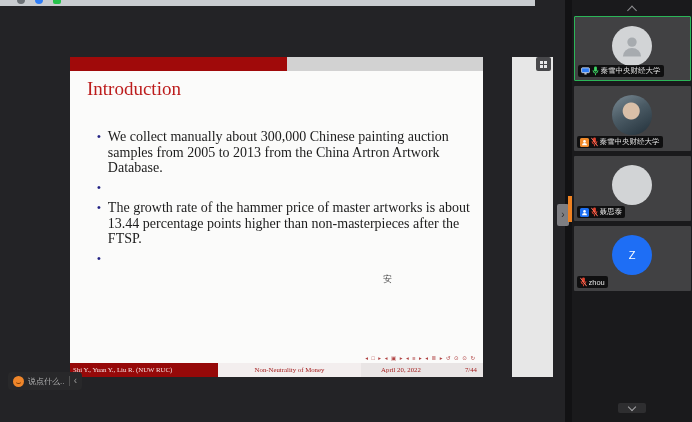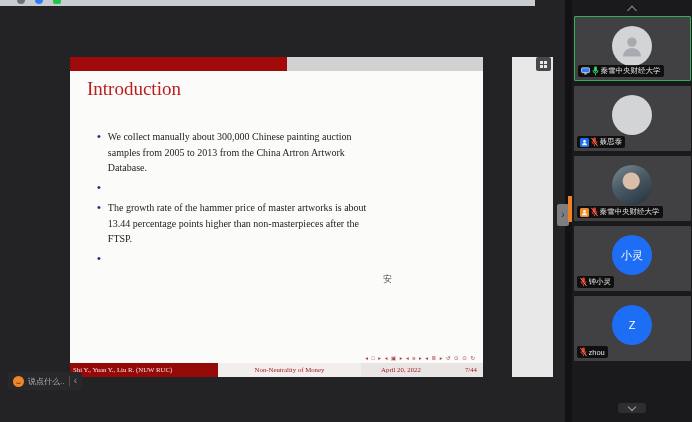--- a/index.html
+++ b/index.html
@@ -22,21 +22,21 @@
   
   .slide{position:absolute;left:70px;top:57px;width:413px;height:320px;background:#fbfbfa;overflow:hidden;}
   .bar-red{position:absolute;left:0;top:0;width:217px;height:14px;background:#a00a0a;}
   .bar-gray{position:absolute;left:217px;top:0;right:0;height:14px;background:#d2d2d2;}
   .slide-title{position:absolute;left:17px;top:21px;font-family:"Liberation Serif","DejaVu Serif",serif;
                font-size:19px;color:#bc1c1c;}
   .bullets{position:absolute;left:27px;top:72px;width:404px;list-style:none;margin:0;padding:0;}
   .bullets li{display:flex;gap:7px;margin-bottom:4.5px;}
   .bullet-marker{color:#232384;font-size:11px;line-height:15.5px;}
   .bullet-text{white-space:pre-line;font-family:"Liberation Serif","DejaVu Serif",serif;
-               font-size:10px;line-height:15.5px;color:#1c1c1c;}
+               font-size:14px;line-height:15.5px;color:#1c1c1c;}
   .nav-symbols{position:absolute;right:7px;bottom:16px;font-size:5.5px;color:#b14444;letter-spacing:1px;}
   .slide-footer{position:absolute;left:0;right:0;bottom:0;height:14px;display:flex;
                 font-family:"Liberation Serif","DejaVu Serif",serif;font-size:6.8px;line-height:14px;}
   .f-authors{width:145px;background:#960909;color:#f7e3e3;padding-left:3px;white-space:nowrap;overflow:hidden;}
   .f-title{width:143px;background:#f3eeee;color:#a31b1b;text-align:center;}
   .f-right{flex:1;background:#e9e5e5;color:#a31b1b;display:flex;}
   .f-date{flex:1;text-align:center;}
   .f-page{width:36px;text-align:right;padding-right:6px;}
   .floating-glyph{position:absolute;left:383px;top:273px;font-size:9px;color:#4a4a4a;}
 
@@ -183,20 +183,42 @@
           <path class="m-arc" d="M1.5 6 a3.5 4 0 0 0 7 0"></path>
           <line class="m-stem" x1="5" y1="10.5" x2="5" y2="13"></line>
           <line class="m-slash" x1="0.5" y1="1" x2="9.5" y2="13"></line>
         </svg>
       </span>
       <span class="pname">秦雪中央财经大学</span>
     </div>
   </div>
 
   <div class="tile">
+    <div class="avatar av-person-photo"></div>
+    <div class="plabel">
+
+      <span class="badge badge-member-orange">
+        <svg width="7" height="7" viewBox="0 0 10 10">
+          <circle cx="5" cy="3.4" r="1.9" fill="#fff"></circle>
+          <path d="M1.4 9 a3.6 3.3 0 0 1 7.2 0 z" fill="#fff"></path>
+        </svg>
+      </span>
+      <span class="mic muted">
+        <svg width="7" height="10" viewBox="0 0 10 14">
+          <rect class="m-body" x="3" y="0.5" width="4" height="7.5" rx="2"></rect>
+          <path class="m-arc" d="M1.5 6 a3.5 4 0 0 0 7 0"></path>
+          <line class="m-stem" x1="5" y1="10.5" x2="5" y2="13"></line>
+          <line class="m-slash" x1="0.5" y1="1" x2="9.5" y2="13"></line>
+        </svg>
+      </span>
+      <span class="pname">秦雪中央财经大学</span>
+    </div>
+  </div>
+
+  <div class="tile">
     <div class="avatar av-cream-photo"></div>
     <div class="plabel">
 
       <span class="badge badge-member-blue">
         <svg width="7" height="7" viewBox="0 0 10 10">
           <circle cx="5" cy="3.4" r="1.9" fill="#fff"></circle>
           <path d="M1.4 9 a3.6 3.3 0 0 1 7.2 0 z" fill="#fff"></path>
         </svg>
       </span>
       <span class="mic muted">
@@ -204,57 +226,20 @@
           <rect class="m-body" x="3" y="0.5" width="4" height="7.5" rx="2"></rect>
           <path class="m-arc" d="M1.5 6 a3.5 4 0 0 0 7 0"></path>
           <line class="m-stem" x1="5" y1="10.5" x2="5" y2="13"></line>
           <line class="m-slash" x1="0.5" y1="1" x2="9.5" y2="13"></line>
         </svg>
       </span>
       <span class="pname">聂思泰</span>
     </div>
   </div>
 
-  <div class="tile">
-    <div class="avatar av-person-photo"></div>
-    <div class="plabel">
-
-      <span class="badge badge-member-orange">
-        <svg width="7" height="7" viewBox="0 0 10 10">
-          <circle cx="5" cy="3.4" r="1.9" fill="#fff"></circle>
-          <path d="M1.4 9 a3.6 3.3 0 0 1 7.2 0 z" fill="#fff"></path>
-        </svg>
-      </span>
-      <span class="mic muted">
-        <svg width="7" height="10" viewBox="0 0 10 14">
-          <rect class="m-body" x="3" y="0.5" width="4" height="7.5" rx="2"></rect>
-          <path class="m-arc" d="M1.5 6 a3.5 4 0 0 0 7 0"></path>
-          <line class="m-stem" x1="5" y1="10.5" x2="5" y2="13"></line>
-          <line class="m-slash" x1="0.5" y1="1" x2="9.5" y2="13"></line>
-        </svg>
-      </span>
-      <span class="pname">秦雪中央财经大学</span>
-    </div>
-  </div>
-
-  <div class="tile">
-    <div class="avatar av-text">小灵</div>
-    <div class="plabel">
-
-      <span class="mic muted">
-        <svg width="7" height="10" viewBox="0 0 10 14">
-          <rect class="m-body" x="3" y="0.5" width="4" height="7.5" rx="2"></rect>
-          <path class="m-arc" d="M1.5 6 a3.5 4 0 0 0 7 0"></path>
-          <line class="m-stem" x1="5" y1="10.5" x2="5" y2="13"></line>
-          <line class="m-slash" x1="0.5" y1="1" x2="9.5" y2="13"></line>
-        </svg>
-      </span>
-      <span class="pname">钟小灵</span>
-    </div>
-  </div>
 
 
   <div class="tile">
     <div class="avatar av-text">Z</div>
     <div class="plabel">
 
       <span class="mic muted">
         <svg width="7" height="10" viewBox="0 0 10 14">
           <rect class="m-body" x="3" y="0.5" width="4" height="7.5" rx="2"></rect>
           <path class="m-arc" d="M1.5 6 a3.5 4 0 0 0 7 0"></path>

